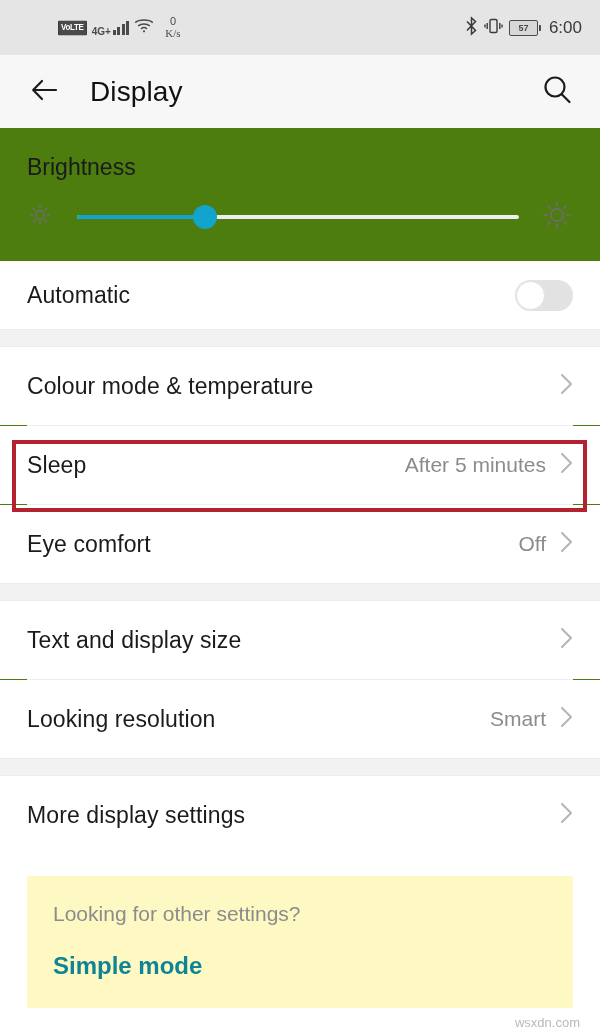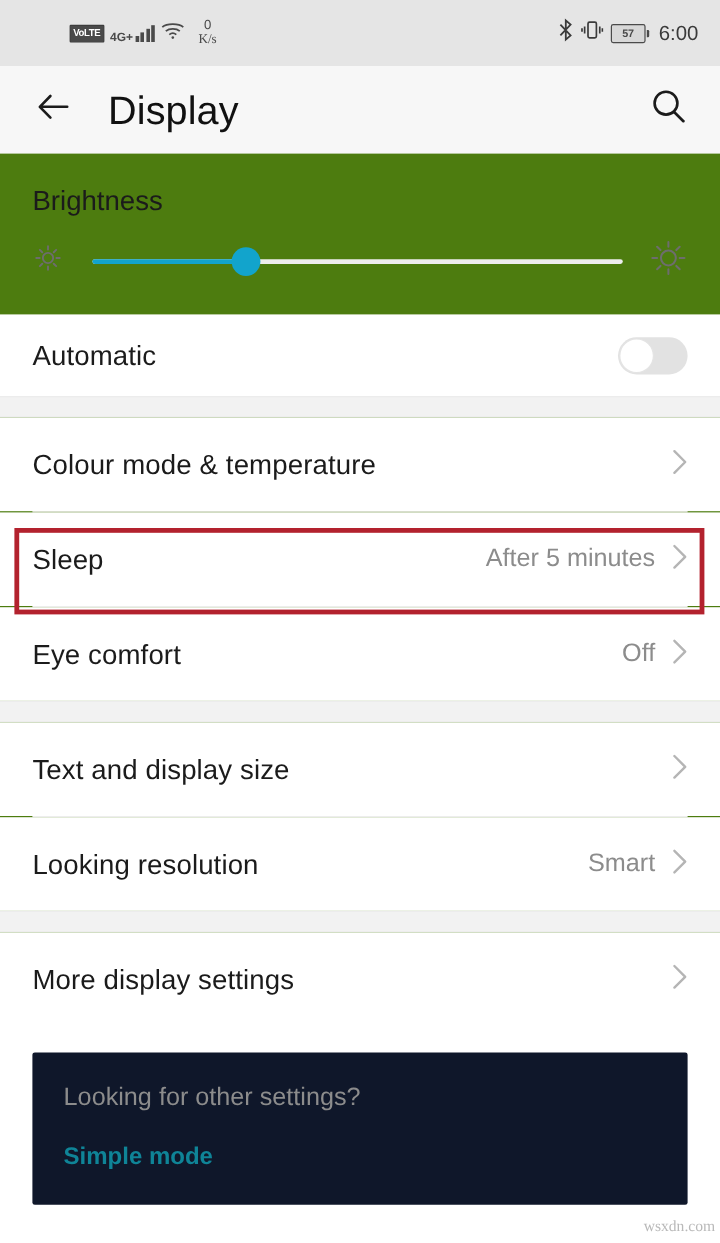--- a/index.html
+++ b/index.html
@@ -120,21 +120,21 @@
   .app-bar {
     height: 73px;
     background: #f7f7f7;
     display: flex;
     align-items: center;
     padding: 0 26px 0 28px;
     box-sizing: border-box;
   }
   .back-arrow { width: 34px; height: 34px; flex: 0 0 auto; }
   .app-title {
-    font-size: 33px;
+    font-size: 28px;
     color: #111111;
     margin-left: 28px;
     flex: 1 1 auto;
     letter-spacing: 0.1px;
   }
   .search-icon { width: 34px; height: 34px; flex: 0 0 auto; }
 
   
   .content { background: #ffffff; }
 
@@ -260,43 +260,43 @@
     pointer-events: none;
     z-index: 5;
   }
 
   
   .footer-wrap {
     padding: 22px 27px 0 27px;
     box-sizing: border-box;
   }
   .footer-card {
-    background: #0f172a;
+    background: #fef9c3;
     padding: 26px 26px 28px 26px;
     box-sizing: border-box;
     border-radius: 2px;
   }
   .footer-question {
     font-size: 21px;
     color: #8c8c8c;
     margin-bottom: 26px;
   }
   .footer-link {
-    font-size: 20px;
+    font-size: 24px;
     color: #0f8497;
     font-weight: bold;
   }
 
   .watermark {
     position: absolute;
-    right: 4px;
+    right: 20px;
     bottom: 6px;
     font-size: 13px;
     color: #b9b9b9;
-    font-family: Liberation Serif, serif;
+    font-family: Liberation Sans, sans-serif;
   }
 </style>
 </head>
 <body>
 
 <div class="status-bar">
   <div class="status-left">
     <span class="volte-badge">VoLTE</span>
     <span class="net-type">4G+</span>
     <span class="bars">

